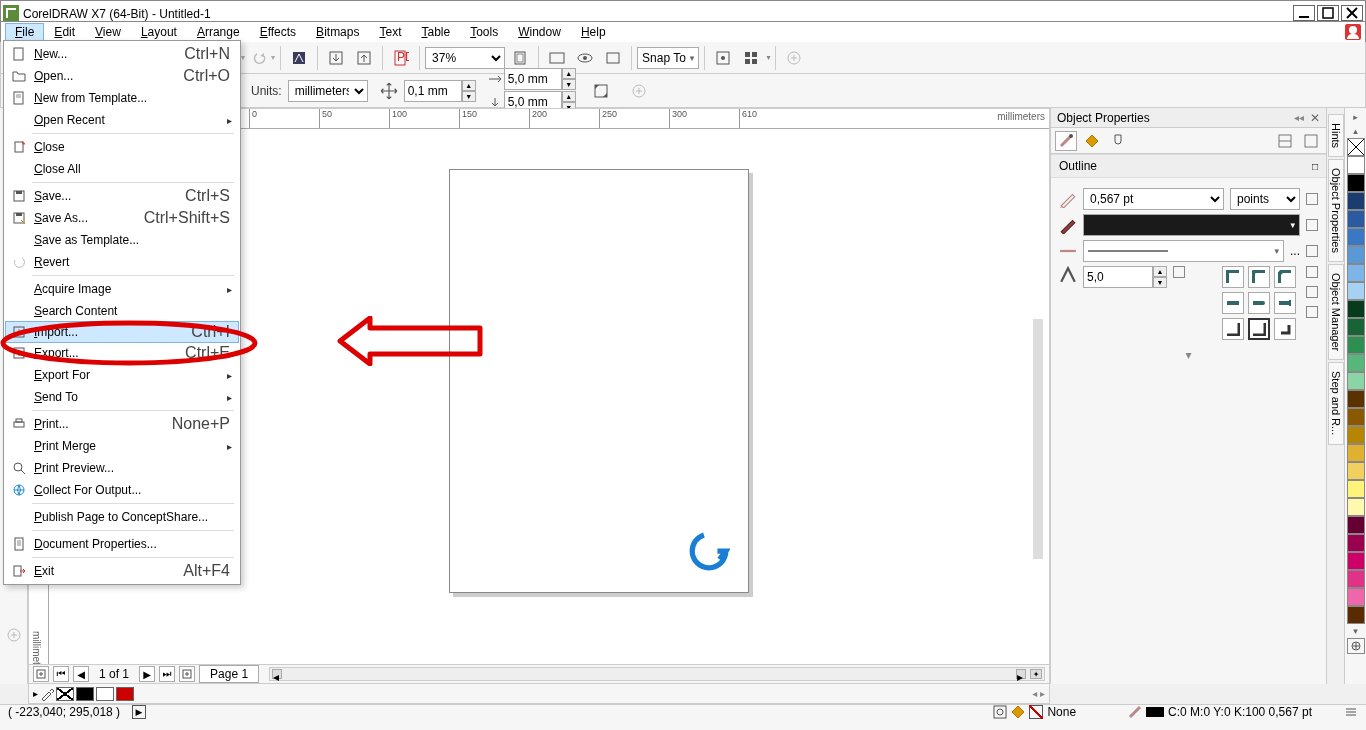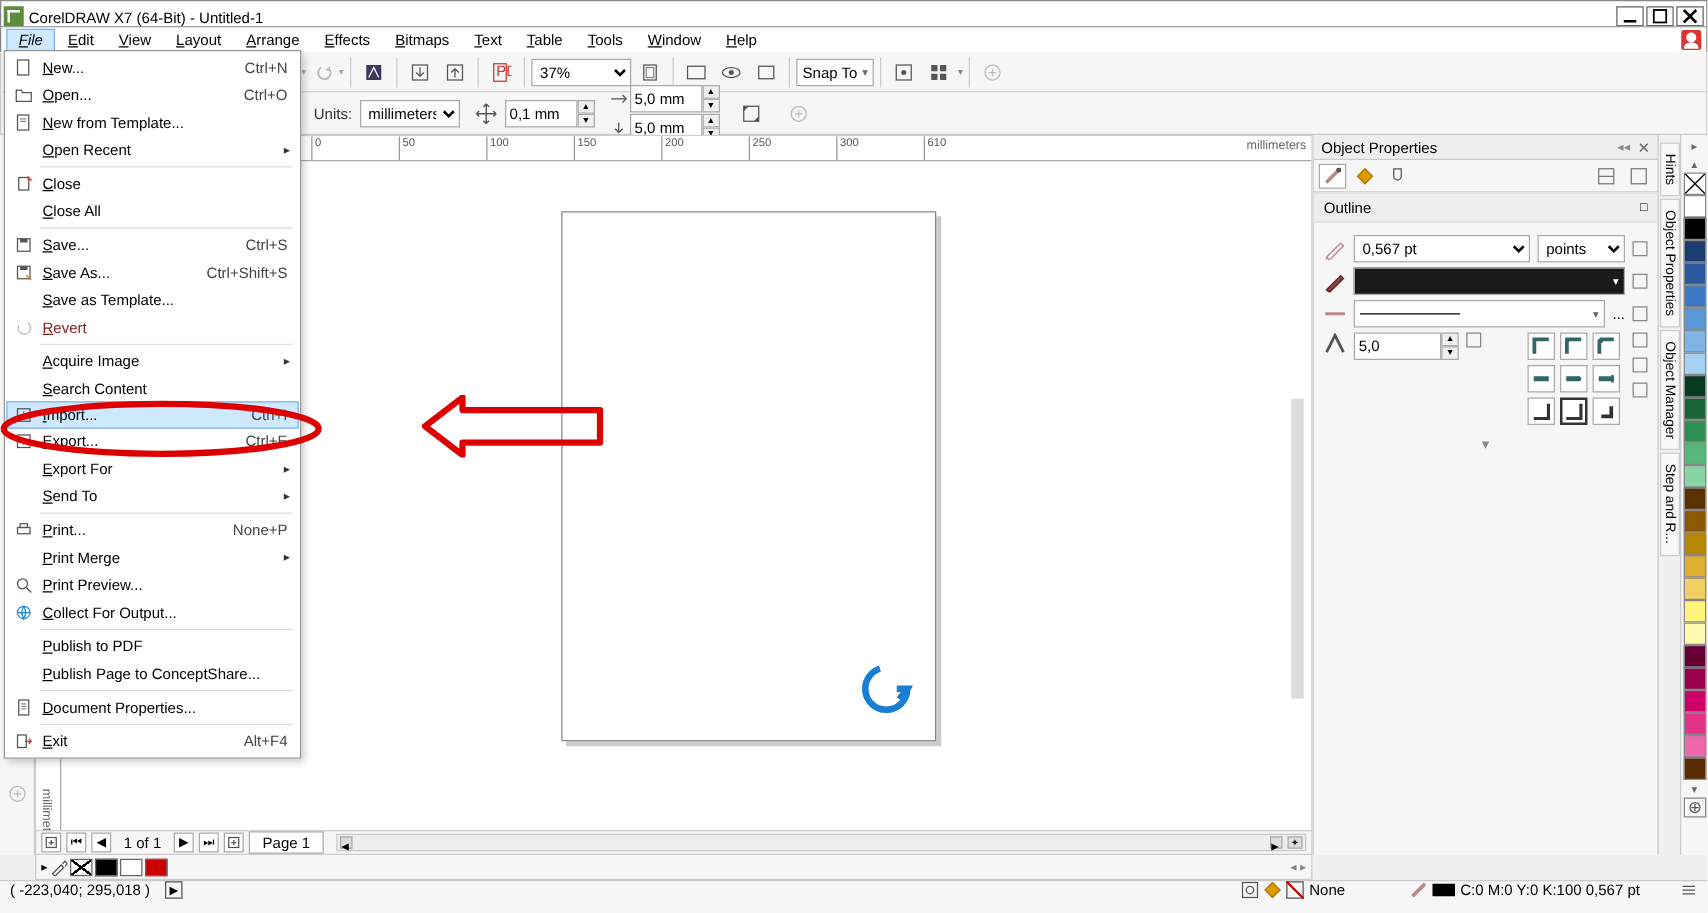--- a/index.html
+++ b/index.html
@@ -9,21 +9,21 @@
 .titlebar { height:22px; background:#fff; border:1px solid #888; display:flex; align-items:flex-end; padding:0 2px; }
 .titlebar .logo { width:16px; height:16px; background:#5a8c3a; display:inline-block; margin-right:4px; position:relative; }
 .titlebar .logo::after{content:"";position:absolute;left:3px;top:3px;right:3px;bottom:3px;border:2px solid #fff;border-right:none;border-bottom:none;}
 .titlebar .ttl { flex:1; }
 .winbtn { width:22px; height:16px; border:1px solid #666; margin-left:2px; display:flex; align-items:center; justify-content:center; background:#fff; cursor:pointer;}
 .winbtn svg{width:12px;height:12px;}
 
 
 .menubar { height:20px; background:#fff; border-left:1px solid #888; border-right:1px solid #888; display:flex; align-items:center; padding-left:4px; }
 .menubar .mitem { padding:1px 10px; cursor:pointer; }
-.menubar .mitem.open { background:#cde8ff; border:1px solid #7eb4ea; padding:1px 9px;font-style:italic;}
+.menubar .mitem.open { background:#cde8ff; border:1px solid #7eb4ea; padding:1px 9px;}
 .menubar .usericon { margin-left:auto; margin-right:4px; width:16px;height:16px;background:#d33;border-radius:2px;position:relative;}
 .menubar .usericon::before{content:"";position:absolute;left:4px;top:2px;width:8px;height:8px;border-radius:50%;background:#fff;}
 .menubar .usericon::after{content:"";position:absolute;left:2px;bottom:1px;width:12px;height:5px;border-radius:6px 6px 0 0;background:#fff;}
 
 
 .toolbar { height:32px; background:#f6f6f6; border:1px solid #ccc; border-top:none; display:flex; align-items:center; padding:0 2px; gap:2px;}
 .toolbar .sep{width:1px;height:24px;background:#ccc;margin:0 3px;}
 .tbtn{width:26px;height:26px;display:flex;align-items:center;justify-content:center;border:1px solid transparent;cursor:pointer;color:#444;}
 .tbtn svg{width:16px;height:16px;}
 select,.combo,input.spin{height:22px;border:1px solid #aaa;background:#fff;font-size:12px;padding:0 2px;}
@@ -40,25 +40,25 @@
 .gray{color:#aaa;}
 
 
 .toolbox{position:absolute;left:0;top:108px;width:28px;bottom:46px;background:#f6f6f6;border-right:1px solid #ccc;padding-top:4px;}
 .toolbox .tbtn{width:24px;height:24px;margin:1px auto;}
 
 
 .filemenu{position:absolute;left:3px;top:40px;width:238px;background:#fff;border:1px solid #999;box-shadow:3px 3px 6px rgba(0,0,0,0.2);z-index:100;padding:2px;}
 .filemenu .row{display:flex;align-items:center;height:22px;position:relative;cursor:pointer;}
 .filemenu .row.hl{background:#cde8ff;border:1px solid #7eb4ea;margin:-1px;}
-.filemenu .row.disabled{color:#7f1d1d;cursor:default;}
+.filemenu .row.disabled{color:#000000;cursor:default;}
 .filemenu .icn{width:26px;display:flex;justify-content:center;color:#555;}
 .filemenu .icn svg{width:14px;height:14px;}
 .filemenu .txt{flex:1;padding-left:2px;}
-.filemenu .sc{padding-right:8px;color:#444;font-size:12px;}
+.filemenu .sc{padding-right:8px;color:#444;font-size:16px;}
 .filemenu .sub{position:absolute;right:6px;color:#333;font-size:10px;}
 .filemenu hr{border:none;border-top:1px solid #ddd;margin:2px 4px 2px 26px;}
 
 
 .arrow{position:absolute;left:240px;top:316px;z-index:101;pointer-events:none;}
 .ellipse{position:absolute;left:-3px;top:318px;width:264px;height:50px;z-index:102;pointer-events:none;}
 
 
 .canvas{position:absolute;left:28px;top:108px;right:316px;bottom:46px;background:#fff;border:1px solid #ccc;}
 .ruler-h{position:absolute;left:20px;right:0;top:0;height:20px;background:#fff;border-bottom:1px solid #aaa;overflow:hidden;}
@@ -576,24 +576,20 @@
     <div class="row">
       <span class="icn">
         <svg viewBox="0 0 14 14">
           <circle cx="7" cy="7" r="5" fill="none" stroke="#28c"></circle>
           <path d="M2 7 L12 7 M7 2 Q10 7 7 12 Q4 7 7 2" fill="none" stroke="#28c"></path>
         </svg>
       </span>
       <span class="txt"><span class="u">C</span>ollect For Output...</span>
     </div>
     <hr>
-    <div class="row">
-      <span class="icn"></span>
-      <span class="txt"><span class="u">P</span>ublish to PDF</span>
-    </div>
     <div class="row">
       <span class="icn"></span>
       <span class="txt"><span class="u">P</span>ublish Page to ConceptShare...</span>
     </div>
     <hr>
     <div class="row">
       <span class="icn">
         <svg viewBox="0 0 14 14">
           <rect x="3" y="1" width="8" height="12" fill="none" stroke="#555"></rect>
           <path d="M5 4 L9 4 M5 6 L9 6 M5 8 L9 8" stroke="#888"></path>

